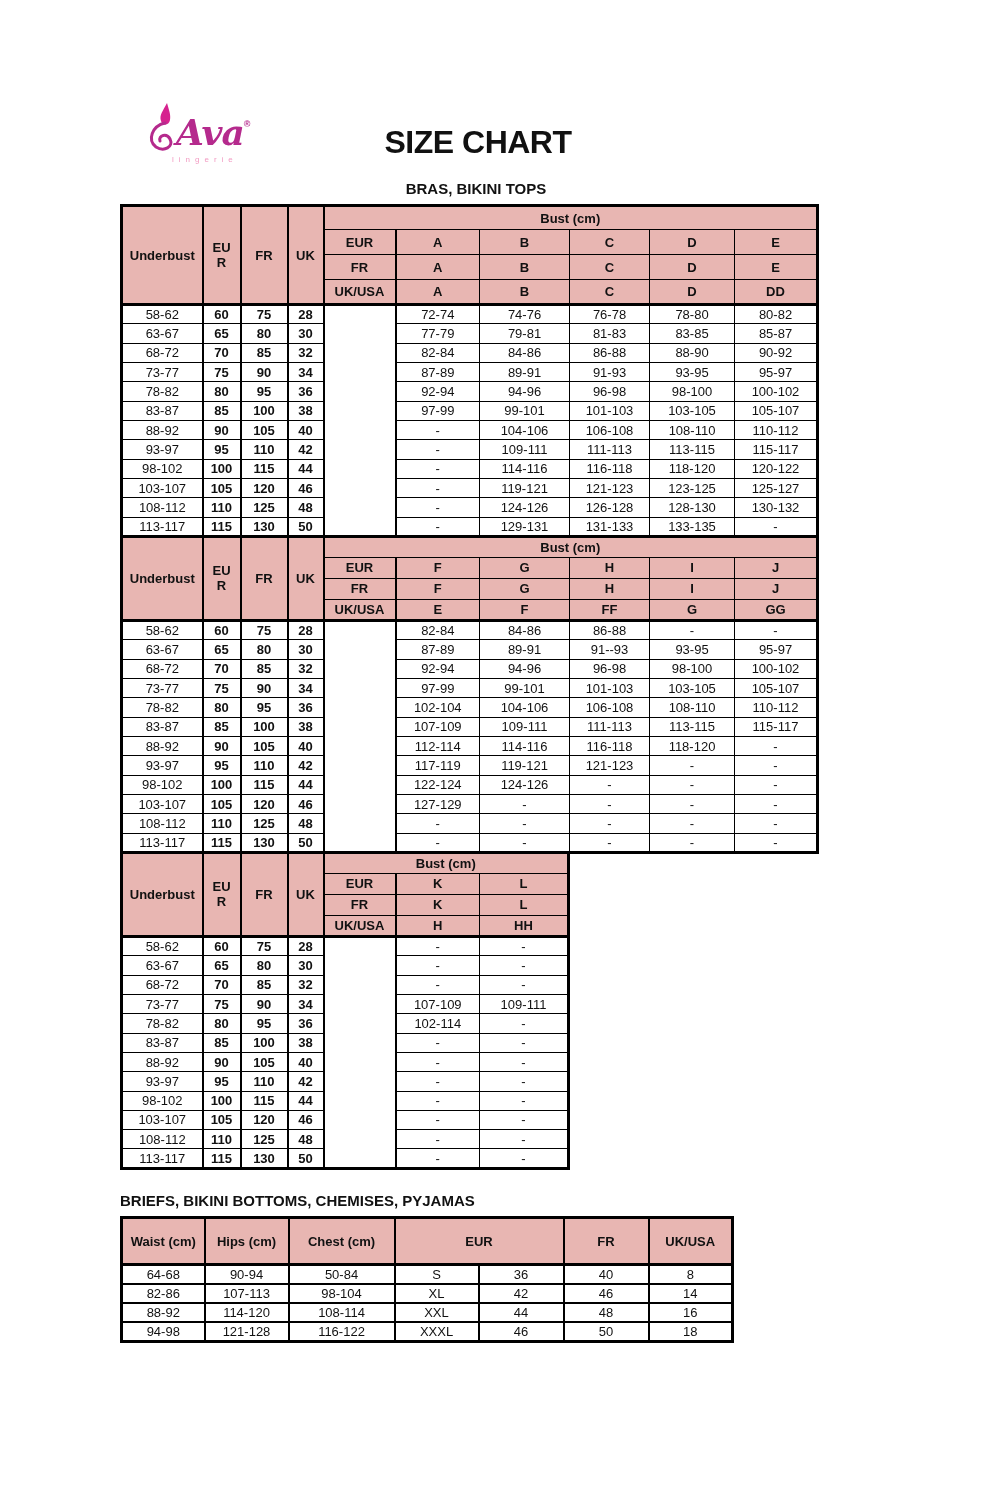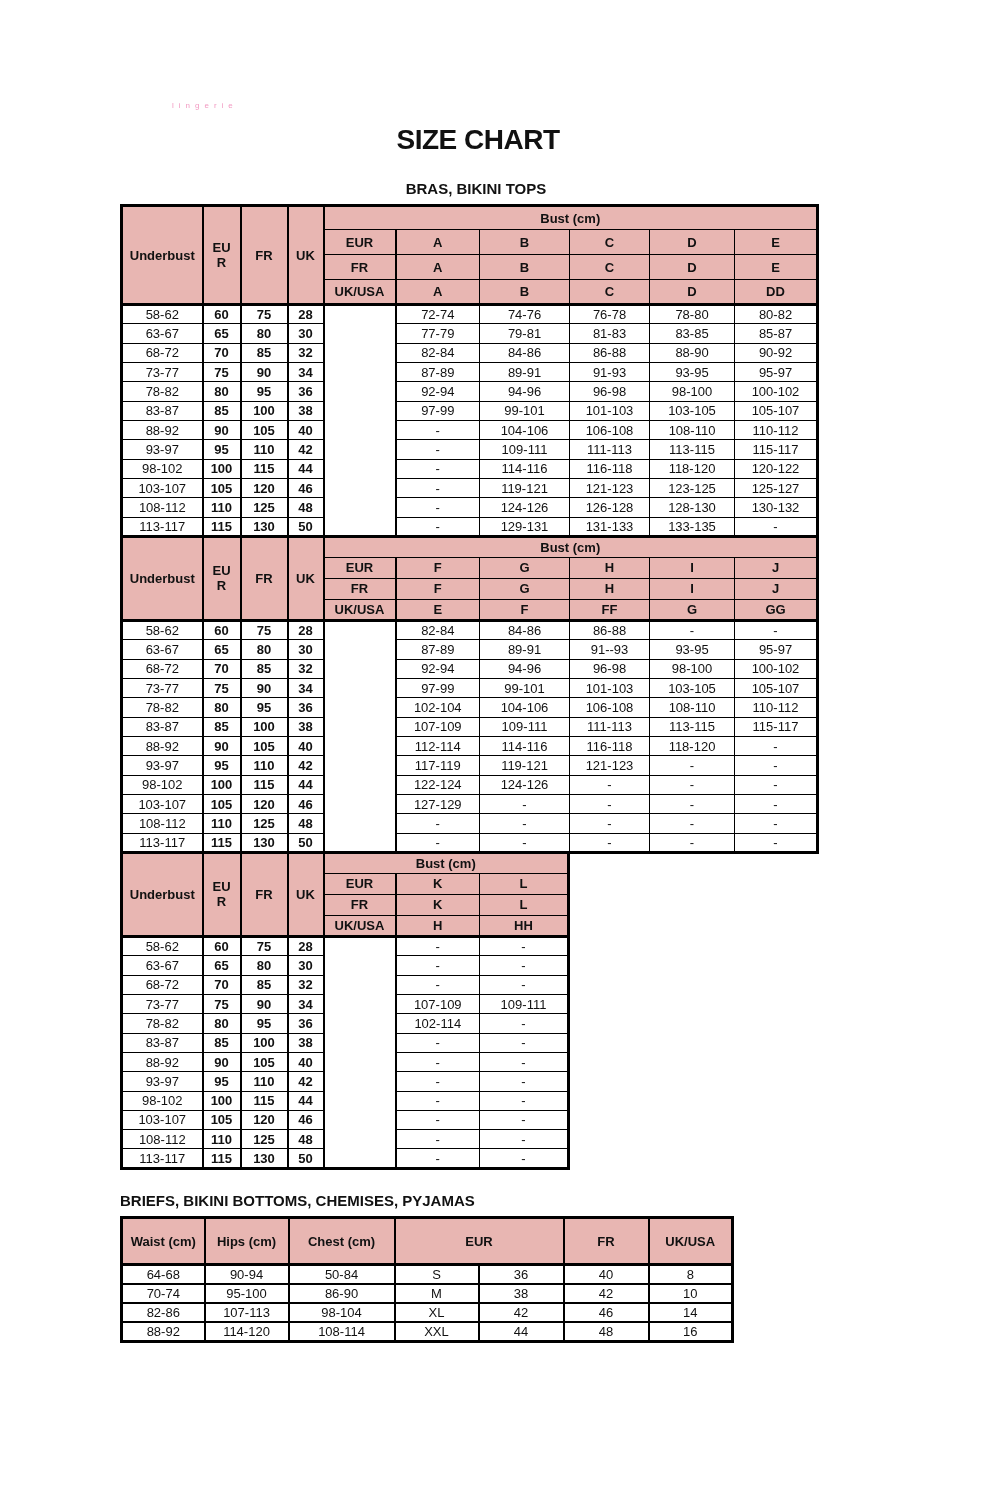--- a/index.html
+++ b/index.html
@@ -15,21 +15,21 @@
     font-family:"DejaVu Serif",serif;font-style:italic;font-weight:bold;
     font-size:36px;line-height:40px;color:#b52a8d;letter-spacing:-1px;
   }
   .logo-reg{font-size:9px;vertical-align:18px;color:#b52a8d;font-family:"Liberation Sans",sans-serif;font-style:normal;}
   .logo-sub{
     font-size:8px;letter-spacing:5px;color:#f29ac2;font-weight:normal;
     margin-top:-3px;padding-left:26px;
   }
   .page-title{
     position:absolute;left:0;top:124px;width:956px;text-align:center;
-    font-size:28px;font-weight:bold;letter-spacing:-0.5px;
+    font-size:32px;font-weight:bold;letter-spacing:-0.5px;
   }
   .section-title-1{
     position:absolute;left:0;top:180px;width:952px;text-align:center;
     font-size:15px;font-weight:bold;
   }
   .section-title-2{
     position:absolute;left:120px;top:1192px;width:612px;text-align:left;
     font-size:15px;font-weight:bold;
   }
   
@@ -57,20 +57,29 @@
   .briefs{position:absolute;left:120px;top:1216px;border:3px solid #000;}
   .briefs th,.briefs td{border:2px solid #000;}
   .briefs thead th{background:var(--pink);font-weight:bold;height:44px;text-align:center;}
   .briefs tbody tr{height:19.3px;}
   .briefs tbody tr:first-child td{border-top:3px solid #000;}
 </style>
 </head>
 <body>
 
 <div class="logo">
+  <div class="logo-row">
+    <span class="logo-flame">
+      <svg width="36" height="52" viewBox="0 0 36 52">
+        <path d="M21 1 C17 9 13 13 15 19 C16 24 23 24 24 18 C25 13 23 8 21 1 Z" fill="#d6238f"></path>
+        <path d="M19 21 C6 24 1 38 10 45 C18 50 28 45 24 37 C21 31 12 33 14 39" stroke="#b52a8d" fill="none" stroke-width="3" stroke-linecap="round"></path>
+      </svg>
+    </span>
+    <span class="logo-name"><span>Ava</span><span class="logo-reg">®</span></span>
+  </div>
   <div class="logo-sub">lingerie</div>
 </div>
 
 <div class="page-title">SIZE CHART</div>
 <div class="section-title-1">BRAS, BIKINI TOPS</div>
 
 <div class="bras-stack">
   <table class="bras t1">
       <colgroup>
         <col style="width: 81px;">
@@ -596,40 +605,40 @@
       <tr>
         <td>64-68</td>
         <td>90-94</td>
         <td>50-84</td>
         <td>S</td>
         <td>36</td>
         <td>40</td>
         <td>8</td>
       </tr>
       <tr>
-        <td>70-74</td>
-        <td>95-100</td>
-        <td>86-90</td>
-        <td>M</td>
-        <td>38</td>
-        <td>42</td>
-        <td>10</td>
-      </tr>
-      <tr>
         <td>82-86</td>
         <td>107-113</td>
         <td>98-104</td>
         <td>XL</td>
         <td>42</td>
         <td>46</td>
         <td>14</td>
       </tr>
       <tr>
         <td>88-92</td>
         <td>114-120</td>
         <td>108-114</td>
         <td>XXL</td>
         <td>44</td>
         <td>48</td>
         <td>16</td>
       </tr>
+      <tr>
+        <td>94-98</td>
+        <td>121-128</td>
+        <td>116-122</td>
+        <td>XXXL</td>
+        <td>46</td>
+        <td>50</td>
+        <td>18</td>
+      </tr>
     </tbody>
   </table>
 
 </body></html>

